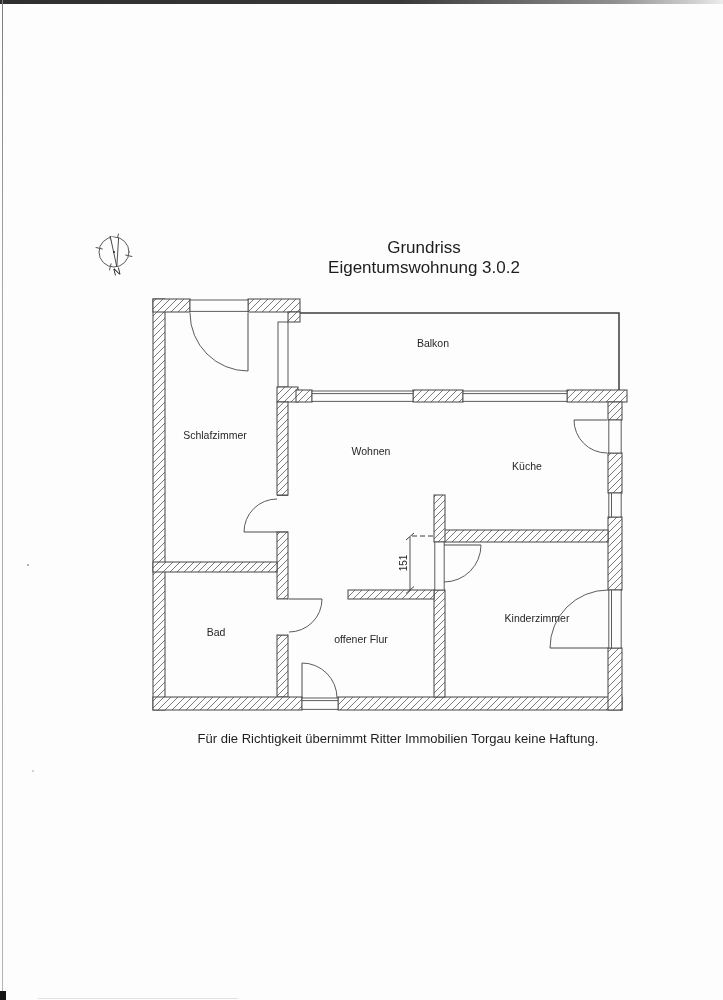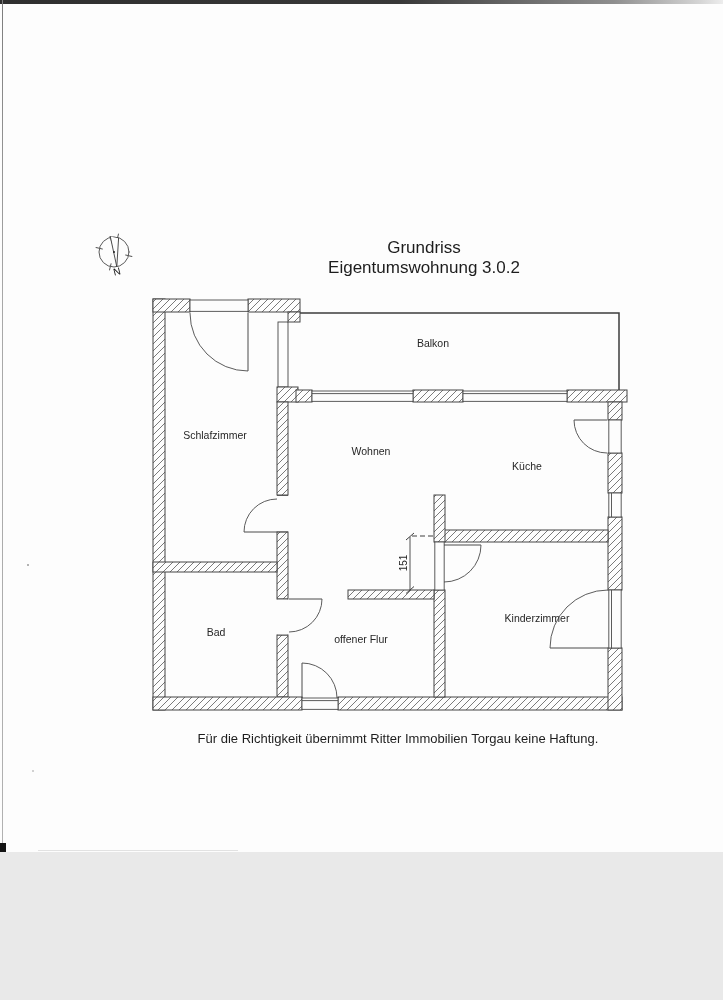--- a/index.html
+++ b/index.html
@@ -1,18 +1,18 @@
 <!DOCTYPE html>
 <html><head>
 <meta charset="utf-8">
 <style>
   html,body{margin:0;padding:0;background:#e9e9e9;}
   #page{
     position:relative;
-    width:723px;height:852px;
+    width:723px;height:1000px;
     background:#fdfdfd;
     overflow:hidden;
     font-family:"Liberation Sans", sans-serif;
   }
   .scan-top{
     position:absolute;top:0;left:0;width:723px;height:4px;
     background:linear-gradient(to right,#2f2f2f 0%,#383838 55%,#8f8f8f 85%,#d6d6d6 97%,#ededed 100%);
   }
   .scan-left{
     position:absolute;top:0;left:2px;width:1px;height:1000px;

